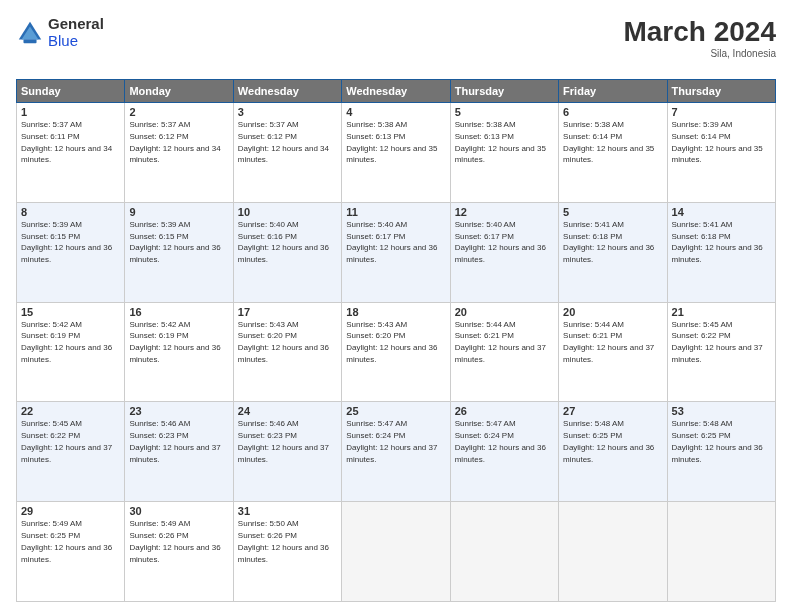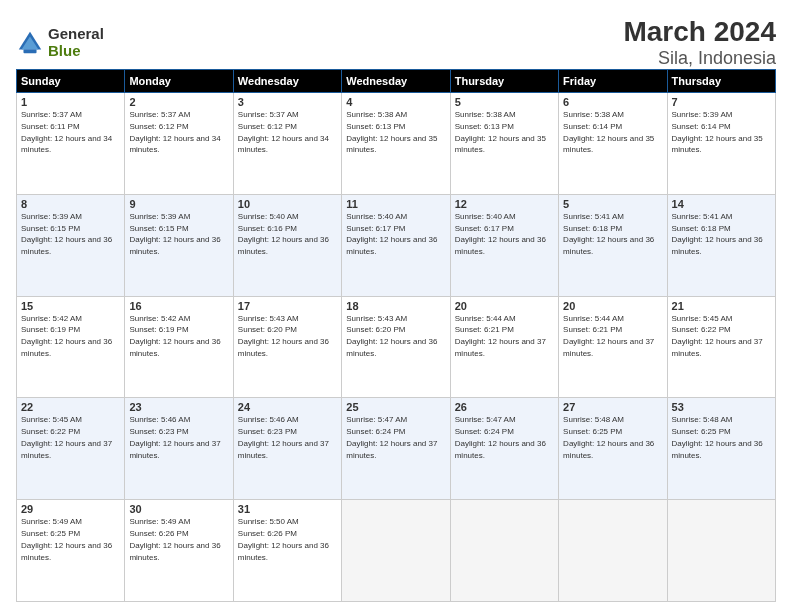--- a/index.html
+++ b/index.html
@@ -13,68 +13,68 @@
     .page {
       width: 792px;
       height: 612px;
       padding: 16px 16px 10px 16px;
       display: flex;
       flex-direction: column;
     }
     .header {
       display: flex;
       justify-content: space-between;
-      align-items: center;
-      margin-bottom: 0;
+      align-items: flex-start;
+      margin-bottom: 20px;
     }
     .logo {
       display: flex;
       align-items: center;
       gap: 4px;
     }
     .logo-text {
       display: flex;
       flex-direction: column;
       line-height: 1.1;
     }
     .logo-general {
       font-size: 15px;
       font-weight: bold;
       color: #333;
     }
     .logo-blue {
       font-size: 15px;
-      font-weight: bold;
-      color: #4d7c0f;
+      font-weight: normal;
+      color: #1d4ed8;
     }
     .logo-icon {
       width: 28px;
       height: 28px;
     }
     .title-block {
       text-align: right;
     }
     .title-month {
       font-size: 28px;
       font-weight: bold;
       color: #333;
     }
     .title-location {
-      font-size: 18px;
+      font-size: 10px;
       color: #555;
     }
     .calendar {
       flex: 1;
       border: 1px solid #ccc;
       border-collapse: collapse;
       width: 100%;
       table-layout: fixed;
     }
     .calendar th {
-      background: #000000;
+      background: #737373;
       color: #fff;
       font-size: 11px;
       font-weight: bold;
       padding: 5px 4px;
       border: 1px solid #1a5a9a;
       text-align: left;
     }
     .calendar td {
       border: 1px solid #ccc;
       vertical-align: top;

